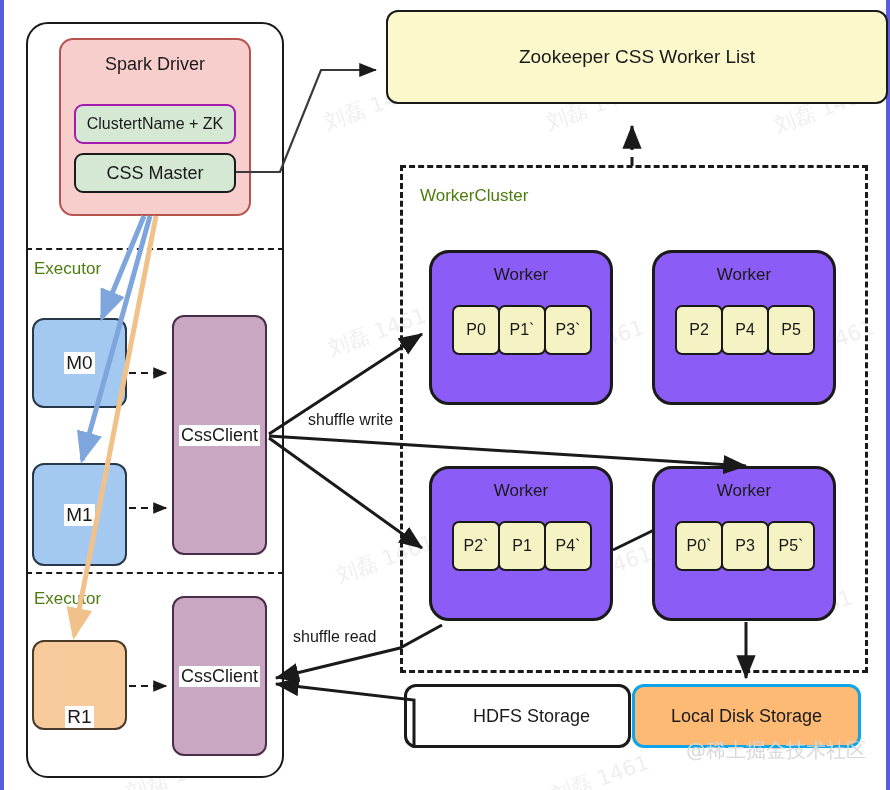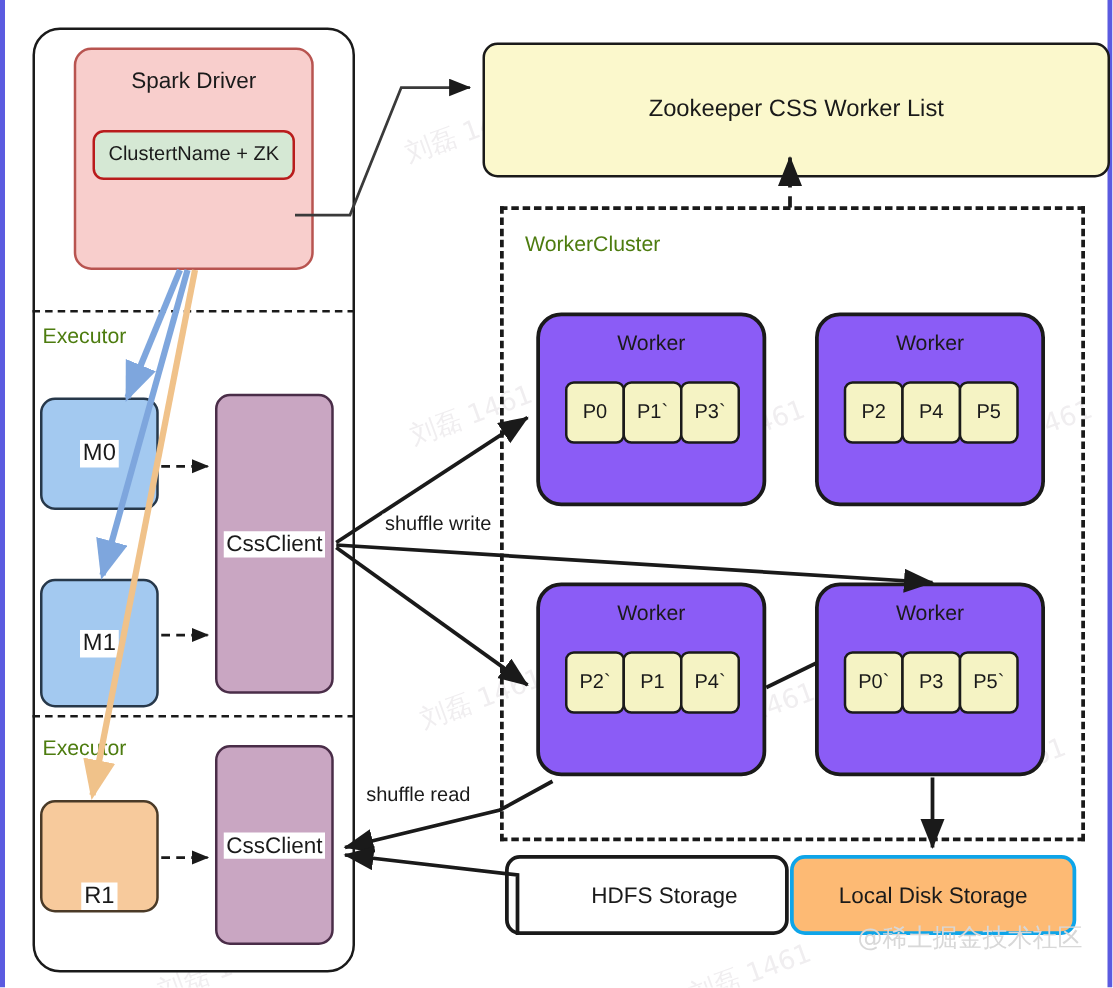--- a/index.html
+++ b/index.html
@@ -23,41 +23,41 @@
 
   .section-label{position:absolute;font-size:17px;color:#4d7c0f;text-align:center;}
 
   
   #spark-driver{left:55px;top:38px;width:192px;height:178px;
                 background:#f8cecc;border:2px solid #b85450;border-radius:14px;
                 display:block;}
   #spark-driver .hdr{position:absolute;top:14px;left:0;width:100%;
                      text-align:center;font-size:18px;}
   #clustername{left:70px;top:104px;width:162px;height:40px;
-               background:#d5e8d4;border:2px solid #b91c1c;border-radius:9px;
+               background:#d5e8d4;border:2px solid #a21caf;border-radius:9px;
                font-size:16px;}
   #cssmaster{left:70px;top:153px;width:162px;height:40px;
              background:#d5e8d4;border:2px solid #1a1a1a;border-radius:9px;
              font-size:18px;}
 
   
   #m0{left:28px;top:318px;width:95px;height:90px;background:#a3c9f0;
       border:2px solid #27384a;border-radius:12px;font-size:19px;}
   #m1{left:28px;top:463px;width:95px;height:103px;background:#a3c9f0;
       border:2px solid #27384a;border-radius:12px;font-size:19px;}
   #r1{left:28px;top:640px;width:95px;height:90px;background:#f7ca9c;
       border:2px solid #4a3a27;border-radius:12px;font-size:19px;align-items:flex-end;}
   #cssclient1{left:168px;top:315px;width:95px;height:240px;background:#c9a6c2;
               border:2px solid #4a2d48;border-radius:12px;font-size:18px;}
   #cssclient2{left:168px;top:596px;width:95px;height:160px;background:#c9a6c2;
               border:2px solid #4a2d48;border-radius:12px;font-size:18px;}
   .lblbg{background:#ffffff;padding:0 2px;}
 
   
-  #zookeeper{left:382px;top:34px;width:502px;height:108px;background:#fbf8cc;
+  #zookeeper{left:382px;top:10px;width:502px;height:94px;background:#fbf8cc;
              border:2px solid #1a1a1a;border-radius:12px;font-size:19px;}
 
   
   #workercluster{left:396px;top:165px;width:468px;height:508px;
                  border:3px dashed #1a1a1a;background:transparent;}
   #wc-label{left:416px;top:186px;font-size:17px;}
 
   .worker{position:absolute;background:#8b5cf6;border:3px solid #1a1a1a;
           border-radius:20px;box-sizing:border-box;}
   .worker .wtitle{position:absolute;top:12px;left:0;width:100%;
@@ -114,20 +114,21 @@
   <div class="wm" style="left:790px;top:560px;">刘磊 1461</div>
 
   <div class="box" id="spark-app"></div>
   <div class="divider" id="div1"></div>
   <div class="divider" id="div2"></div>
 
   <div class="box" id="spark-driver">
     <div class="hdr">Spark Driver</div>
   </div>
   <div class="box" id="clustername">ClustertName + ZK</div>
+  <div class="box" id="cssmaster">CSS Master</div>
 
   <div class="section-label" style="left:30px;top:259px;">Executor</div>
   <div class="section-label" style="left:30px;top:589px;">Executor</div>
 
   <div class="box" id="m0">
       <span class="lblbg">M0</span>
     </div>
   <div class="box" id="m1">
       <span class="lblbg">M1</span>
     </div>

